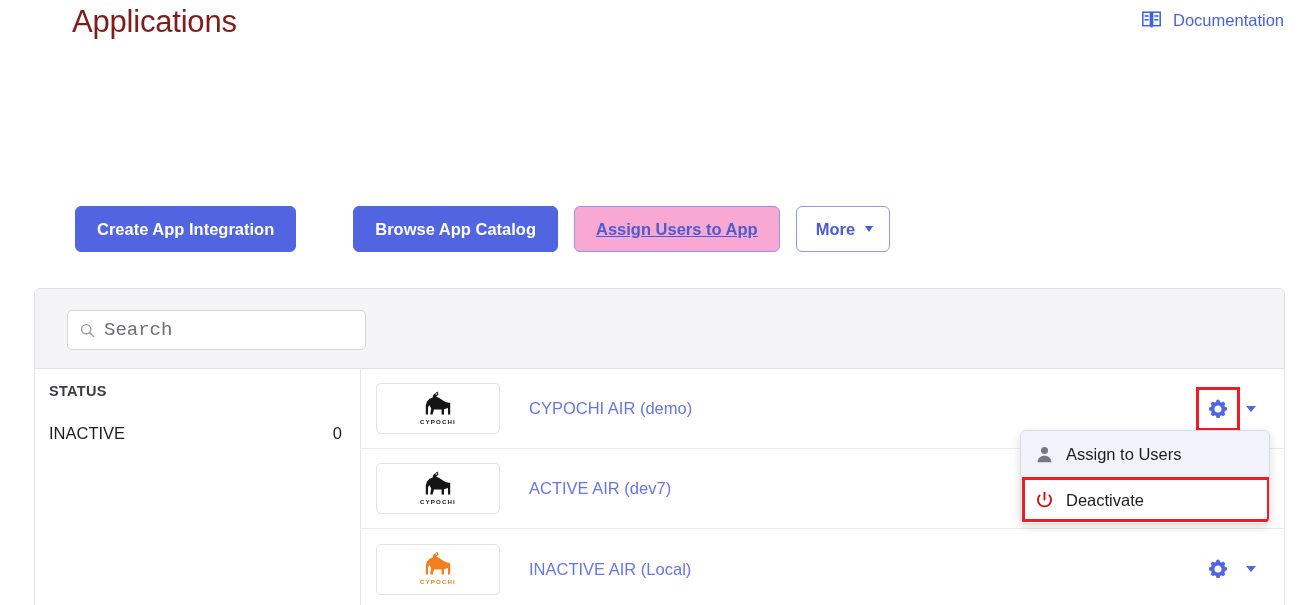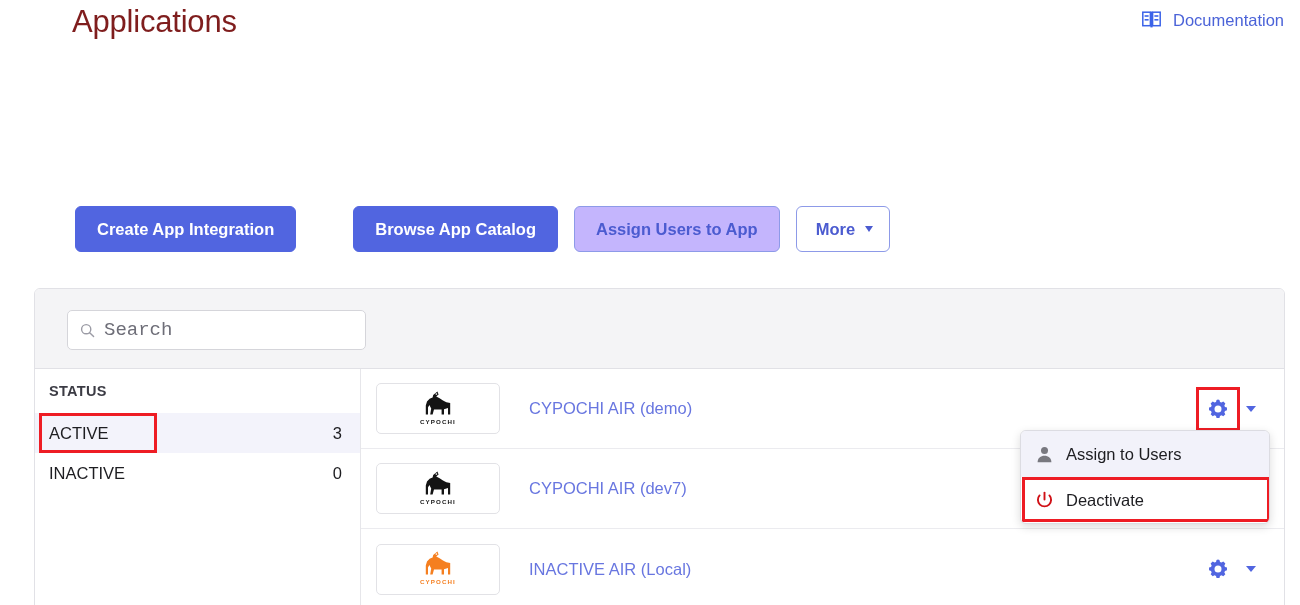--- a/index.html
+++ b/index.html
@@ -86,24 +86,25 @@
     font-family: "Liberation Sans", sans-serif;
   }
   .btn-primary {
     background: #5165e0;
     border: 1px solid #5165e0;
     color: #ffffff;
     padding: 0 21px;
     margin-left: 41px;
   }
   .btn-secondary {
-    background: #c4b5fd;
+    background: #f9a8d4;
     border: 1px solid #8d9ae8;
     color: #4b5bd0;
     padding: 0 21px;
+    text-decoration: underline;
   }
   .btn-more {
     background: #ffffff;
     border: 1px solid #8d9ae8;
     color: #4b5bd0;
     padding: 0 16px 0 19px;
     gap: 10px;
   }
   .caret-down {
     width: 0; height: 0;
@@ -328,25 +329,20 @@
         </span>
         <input class="search-input" type="text" placeholder="Search" style="">
       </div>
     </div>
 
     <div class="panel-body">
 
       <div class="status-col">
         <div class="status-head">STATUS</div>
 
-        <div class="status-row selected">
-          <span>ACTIVE</span>
-          <span class="count">3</span>
-          <span class="hl-active"></span>
-        </div>
 
         <div class="status-row">
           <span>INACTIVE</span>
           <span class="count">0</span>
         </div>
       </div>
 
       <div class="app-col">
 
         <div class="app-row">
@@ -369,21 +365,21 @@
         </div>
 
         <div class="app-row">
           <div class="app-logo">
             <svg viewBox="0 0 76 40" xmlns="http://www.w3.org/2000/svg">
               <path d="M33.2 6.0 L37.4 2.4 L38.6 5.4 L36.2 7.6 L39.6 9.2 L43.0 11.6 L46.4 13.2 L50.2 14.0 L50.2 25.6 L48.0 25.6 L48.0 19.0 L44.0 20.2 L44.0 25.6 L41.6 25.6 L41.6 20.4 L34.0 20.4 L32.6 25.6 L30.2 25.6 L31.2 19.6 L29.4 16.0 L28.0 18.4 L28.0 25.6 L25.8 25.6 L25.8 16.6 L27.0 12.6 L29.6 9.8 L32.6 8.4 Z" fill="#141414"></path>
               <circle cx="36.4" cy="5.0" r="0.85" fill="#ffffff"></circle>
               <text x="38" y="35.4" font-family="'Liberation Sans', sans-serif" font-size="6.2" font-weight="700" letter-spacing="1.1" text-anchor="middle" fill="#141414">CYPOCHI</text>
             </svg>
           </div>
-          <div class="app-name">CYPOCHI AIR (dev7)</div>
+          <div class="app-name">ACTIVE AIR (dev7)</div>
           <div class="row-gear">
             <svg viewBox="0 0 22 22" xmlns="http://www.w3.org/2000/svg">
               <path d="M11 1.6l1.45.35.55 2.0 1.5.62 1.8-1.0 2.05 2.05-1.0 1.8.62 1.5 2.0.55v2.9l-2.0.55-.62 1.5 1.0 1.8-2.05 2.05-1.8-1.0-1.5.62-.55 2.0h-2.9l-.55-2.0-1.5-.62-1.8 1.0-2.05-2.05 1.0-1.8-.62-1.5-2.0-.55v-2.9l2.0-.55.62-1.5-1.0-1.8 2.05-2.05 1.8 1.0 1.5-.62.55-2.0z" fill="#5165e0"></path>
               <circle cx="11" cy="11" r="3.5" fill="#ffffff"></circle>
             </svg>
           </div>
           <div class="row-caret"></div>
         </div>
 
         <div class="app-row">

